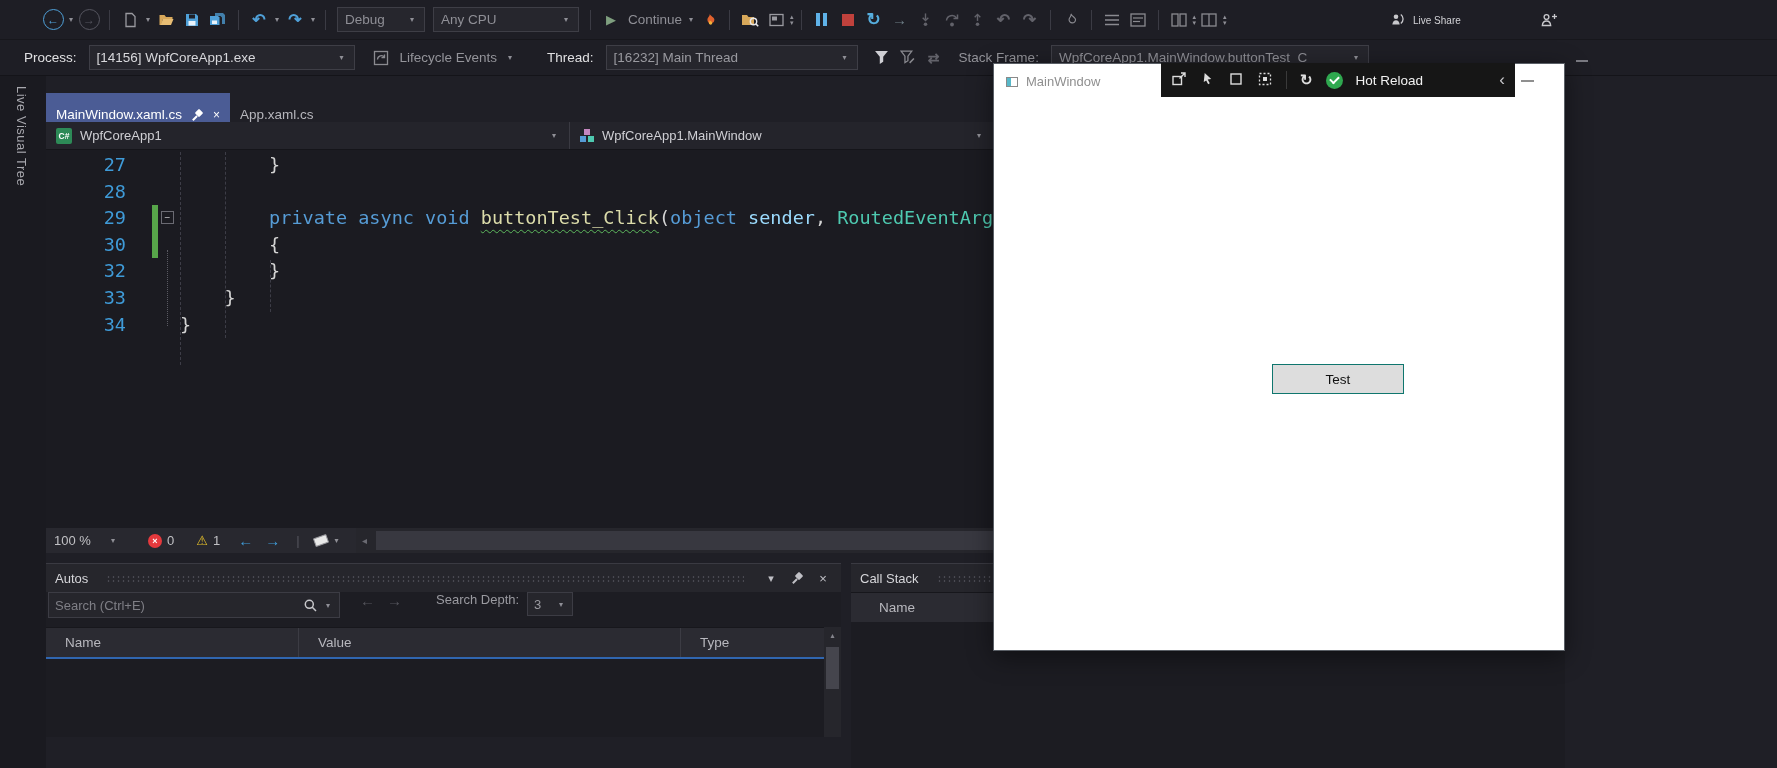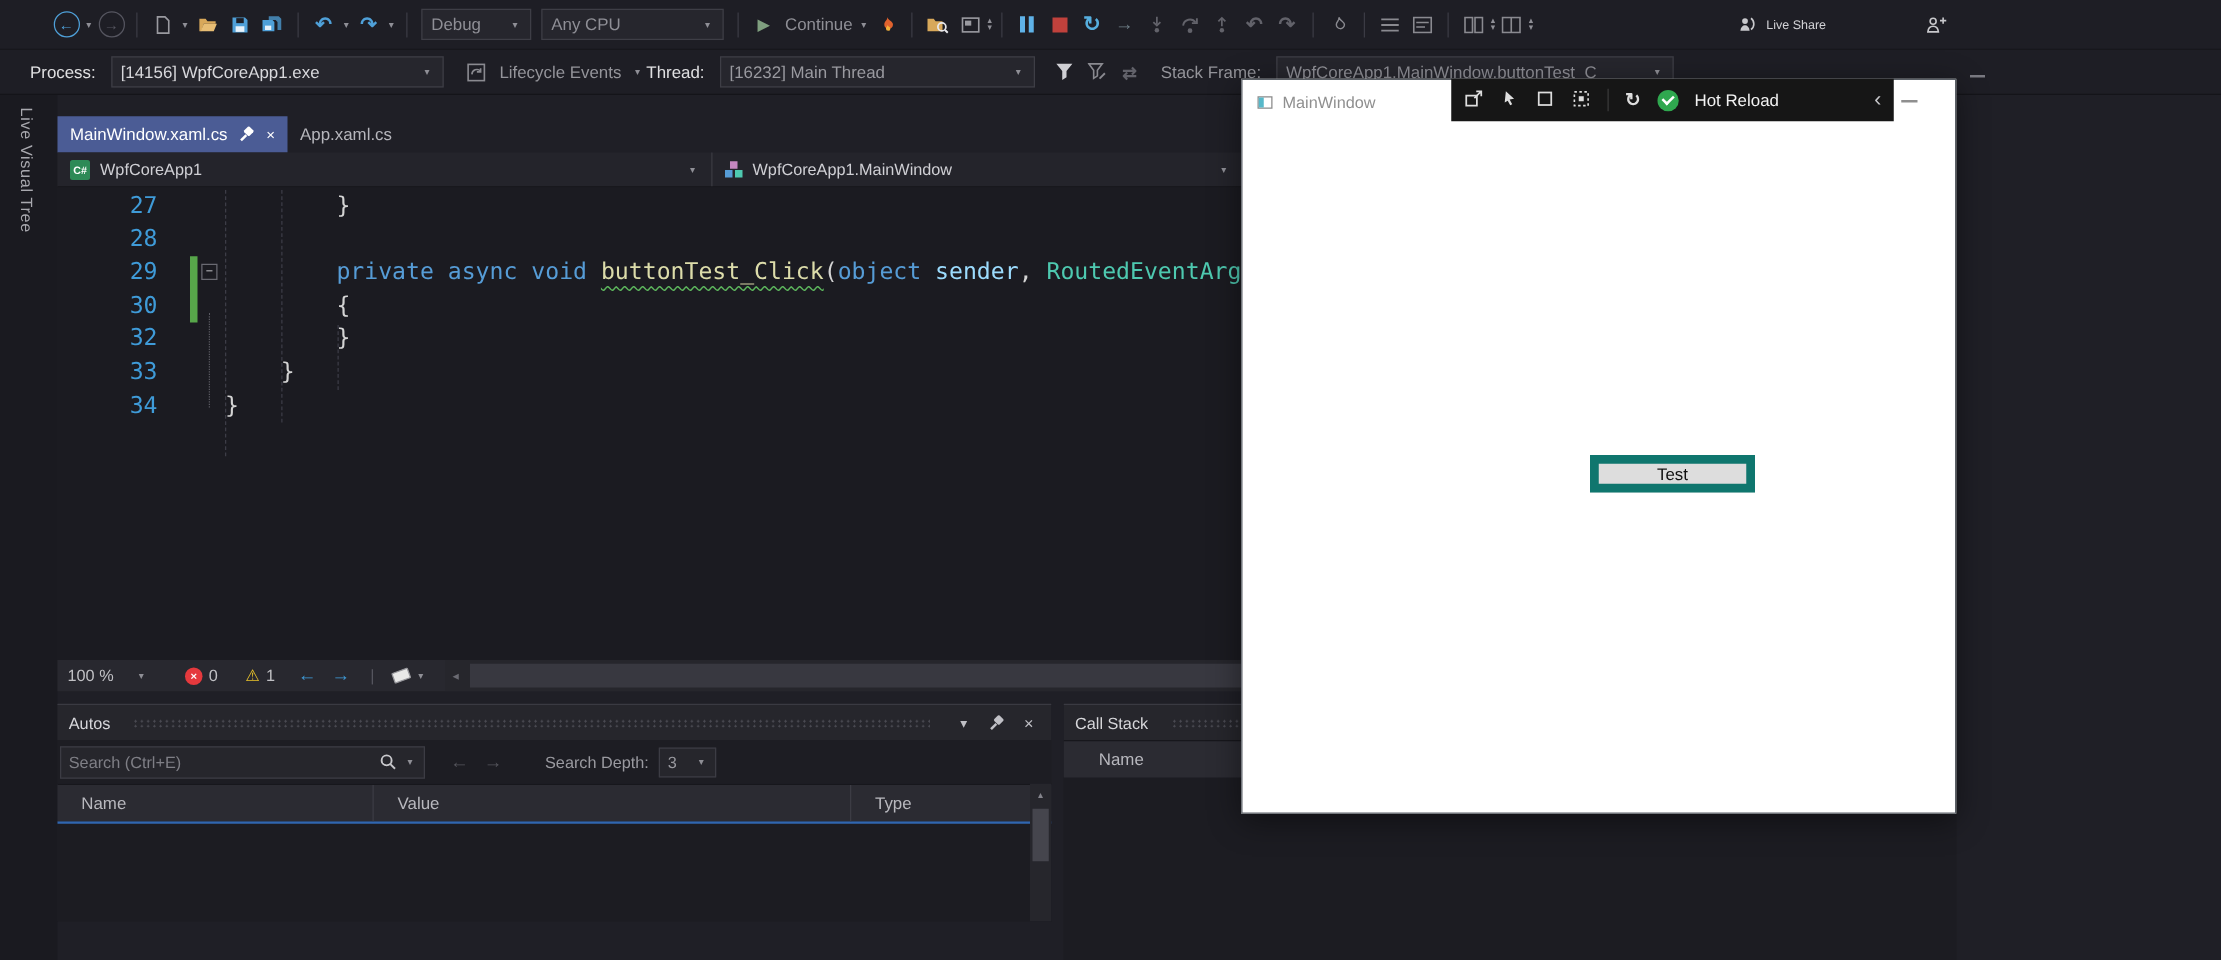--- a/index.html
+++ b/index.html
@@ -39,21 +39,21 @@
   .fb-group{position:absolute;left:1540px;top:0;height:40px;display:flex;align-items:center}
   .stray-dash{position:absolute;left:1576px;top:60px;width:12px;height:2px;background:#7a7a82}
 
   
   .left-strip{position:absolute;left:0;top:76px;width:46px;height:692px;background:#1a1a20}
   .lvt-tab{position:absolute;left:14px;top:10px;writing-mode:vertical-rl;font-size:13px;
            color:#a8a8ae;letter-spacing:.5px;white-space:nowrap}
 
   
   .tab-row{position:absolute;left:46px;top:93px;height:29px;display:flex}
-  .tab{height:29px;display:flex;align-items:center;padding:0 10px;font-size:13.5px;gap:9px}
+  .tab{height:29px;display:flex;align-items:flex-end;padding:0 10px;font-size:13.5px;gap:9px}
   .tab.active{background:#4b5c95;color:#fff}
   .tab.inactive{color:#b6b6bc}
   .tab-close{font-size:12px;color:#fff;cursor:default}
   .pin-icon{position:relative;width:13px;height:13px;display:inline-block;color:#fff}
   .pin-icon::before{content:"";position:absolute;left:5px;top:1px;width:6px;height:6px;
                     background:currentColor;transform:rotate(45deg);border-radius:1px}
   .pin-icon::after{content:"";position:absolute;left:3px;top:6px;width:1.6px;height:6px;
                    background:currentColor;transform:rotate(45deg)}
   .nav-bar{position:absolute;left:46px;top:122px;width:1519px;height:28px;background:#24242b;
            border-bottom:1px solid #15151a;display:flex;align-items:center}
@@ -112,21 +112,21 @@
 
   
   .panel{position:absolute;top:563px;display:flex;flex-direction:column;background:#1d1d23}
   .autos{left:46px;width:795px;height:174px}
   .callstack{left:851px;width:714px;height:205px}
   .panel-head{height:29px;background:#26262c;border-top:1px solid #3a3a42;display:flex;
               align-items:center;padding:0 9px;gap:8px;font-size:13px;color:#d6d6da;flex:none}
   .drag-dots{flex:1;height:7px;margin:0 10px;
              background-image:radial-gradient(#4a4a52 1px, transparent 1.2px);background-size:5px 4px}
   .ph-ico{width:18px;display:flex;justify-content:center;color:#c0c0c6;font-size:11px;flex:none}
-  .autos-toolbar{height:35px;display:flex;align-items:center;padding-left:2px;flex:none}
+  .autos-toolbar{height:35px;display:flex;padding-left:2px;flex:none}
   .search-box{width:292px;height:26px;background:#26262c;border:1px solid #3c3c44;display:flex;
               align-items:center;padding:0 6px;gap:5px}
   .search-box input{flex:1;background:transparent;border:none;outline:none;color:#c8c8cc;
                     font-size:13px;font-family:"Liberation Sans",sans-serif;min-width:0}
   .search-box input::placeholder{color:#7f7f86}
   .tb-arrow{font-weight:bold;font-size:15px;color:#55555c;margin-left:20px;flex:none}
   .depth-lab{color:#9a9aa0;margin-left:34px;flex:none}
   .depth-combo{width:46px;height:24px;background:#26262c;border:1px solid #3c3c44;display:flex;
                align-items:center;padding:0 6px;gap:6px;color:#9a9aa0;margin-left:8px}
   .cols-row{height:30px;display:flex;background:#2b2b32;border-top:1px solid #17171c;
@@ -150,21 +150,21 @@
                display:flex;align-items:center;padding:0 10px;gap:13px}
   .app-tb-sep{width:1px;height:18px;background:#3a3a3a;flex:none}
   .white-glyph{color:#ddd;font-weight:bold;font-size:15px}
   .hr-badge{width:17px;height:17px;border-radius:50%;background:#2fa84f;position:relative;flex:none}
   .hr-badge::after{content:"";position:absolute;left:4px;top:4.5px;width:7px;height:4px;
                    border-left:2px solid #fff;border-bottom:2px solid #fff;transform:rotate(-45deg)}
   .hr-label{font-size:13.5px;color:#f2f2f2}
   .hr-chevron{margin-left:auto;font-size:17px;color:#c8c8cc}
   .win-min{position:absolute;left:527px;top:16px;width:13px;height:2px;background:#8f8f8f}
   .test-btn{position:absolute;left:278px;top:300px;width:132px;height:30px;background:#ddd;
-            border:7px solid #0f766e;display:flex;align-items:center;justify-content:center;
+            border:1px solid #0f766e;display:flex;align-items:center;justify-content:center;
             font-size:13.5px;color:#111}
 </style>
 </head>
 <body>
 
 <div id="root">
 
   <div class="toolbar-main">
     <span class="tbi">
         <span class="circle-ico back">←</span>
@@ -347,21 +347,21 @@
       </span>
     <span class="tbi" style="margin-left:10px">
       <svg width="16" height="16" viewBox="0 0 16 16">
           <rect x="1.5" y="1.5" width="13" height="13" fill="none" stroke="#8a8a90" stroke-width="1.3"></rect>
           <path d="M4.5 9.5a4 4 0 0 1 7-2.5" fill="none" stroke="#8a8a90" stroke-width="1.3"></path>
           <path d="M11.5 4.5v3h-3" fill="none" stroke="#8a8a90" stroke-width="1.3"></path>
         </svg>
     </span>
     <span class="lab dim" style="margin-left:6px">Lifecycle Events</span>
     <span class="mini-caret">▾</span>
-    <span class="lab" style="margin-left:2px">Thread:</span>
+    <span class="lab" style="margin-left:32px">Thread:</span>
     <span class="combo combo-thread">
         <span class="val mid">[16232] Main Thread</span>
         <span class="mini-caret">▾</span>
       </span>
     <span class="tbi" style="margin-left:8px">
       <svg width="15" height="15" viewBox="0 0 14 14">
           <path d="M1 1h12L8.6 6.3V11l-3.2 2V6.3z" fill="#cfcfd4"></path>
         </svg>
     </span>
     <span class="tbi">

